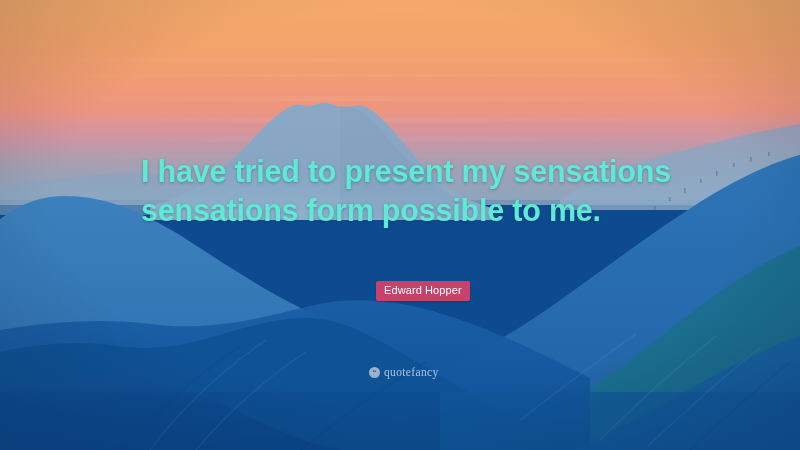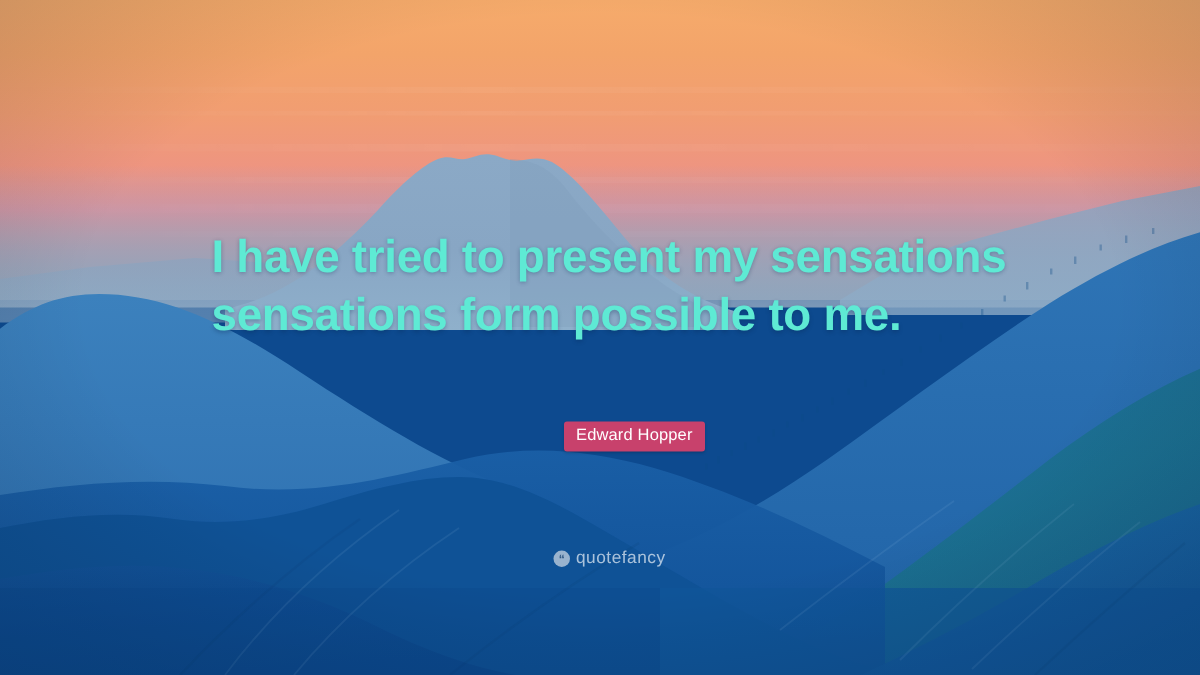--- a/index.html
+++ b/index.html
@@ -98,20 +98,21 @@
     color: #3b5a7d;
     line-height: 1;
     transform: translateY(1px);
   }
   #watermark-label {
     color: #e6eef6;
     font-size: 11.5px;
     letter-spacing: 0.35px;
     line-height: 12px;
     white-space: nowrap;
+    font-family: Liberation Serif, serif;
   }
 </style>
 </head>
 <body>
 
 <div id="stage">
 
   <div id="photo">
     <svg viewBox="0 0 800 450" preserveAspectRatio="none">
       <defs>

